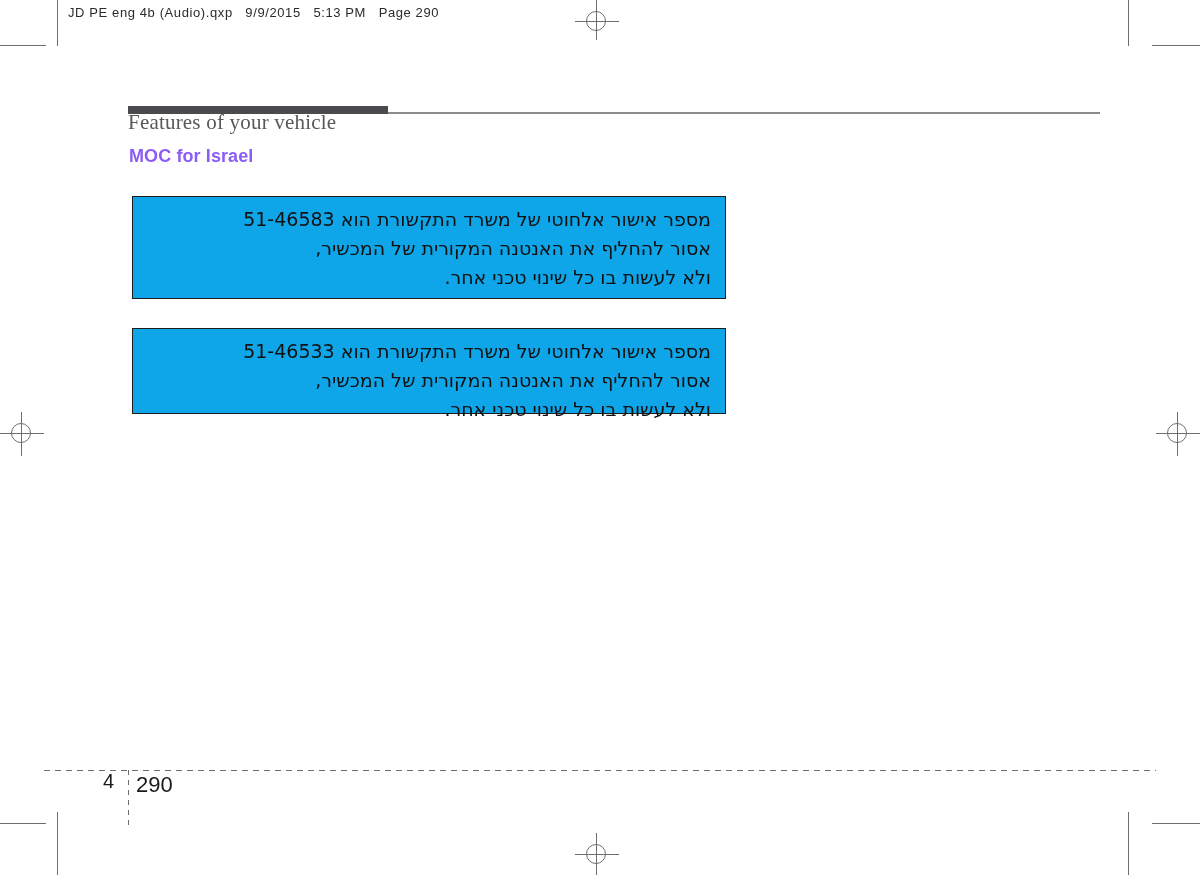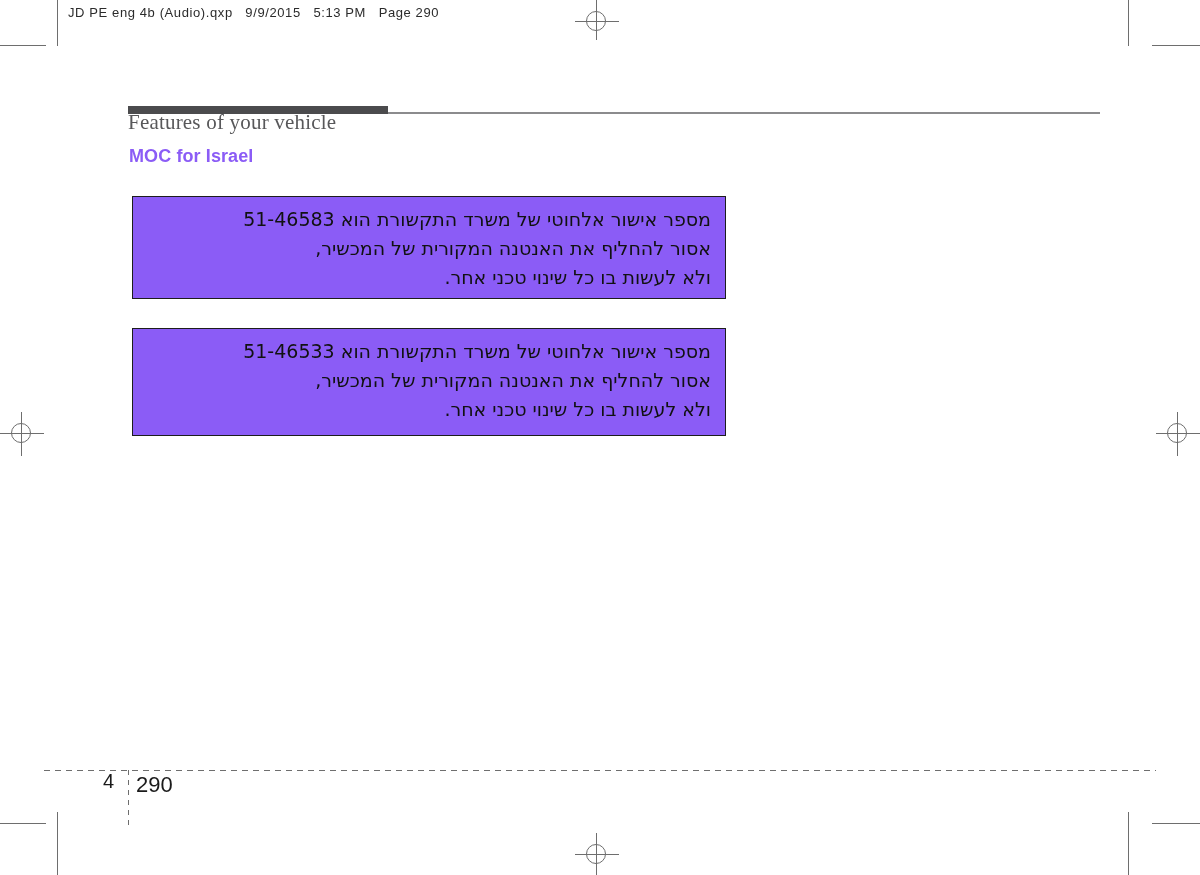--- a/index.html
+++ b/index.html
@@ -123,25 +123,25 @@
     font-weight: bold;
     color: #8b5cf6;
     letter-spacing: 0.1px;
   }
 
   
   .notice-box {
     position: absolute;
     box-sizing: border-box;
     border: 1.5px solid #1d1d1d;
-    background: #8b5cf6;
+    background: #0ea5e9;
     padding: 8px 14px 28px 14px;
   }
   .notice-box-1 { left: 132px; top: 196px; width: 594px; height: 103px; }
-  .notice-box-2 { left: 132px; top: 328px; width: 594px; height: 108px; }
+  .notice-box-2 { left: 132px; top: 328px; width: 594px; height: 86px; }
 
   .notice-line {
     direction: rtl;
     unicode-bidi: bidi-override;
     text-align: right;
     font-family: "DejaVu Sans", sans-serif;
     font-size: 19px;
     line-height: 29px;
     color: #111111;
     white-space: pre;

